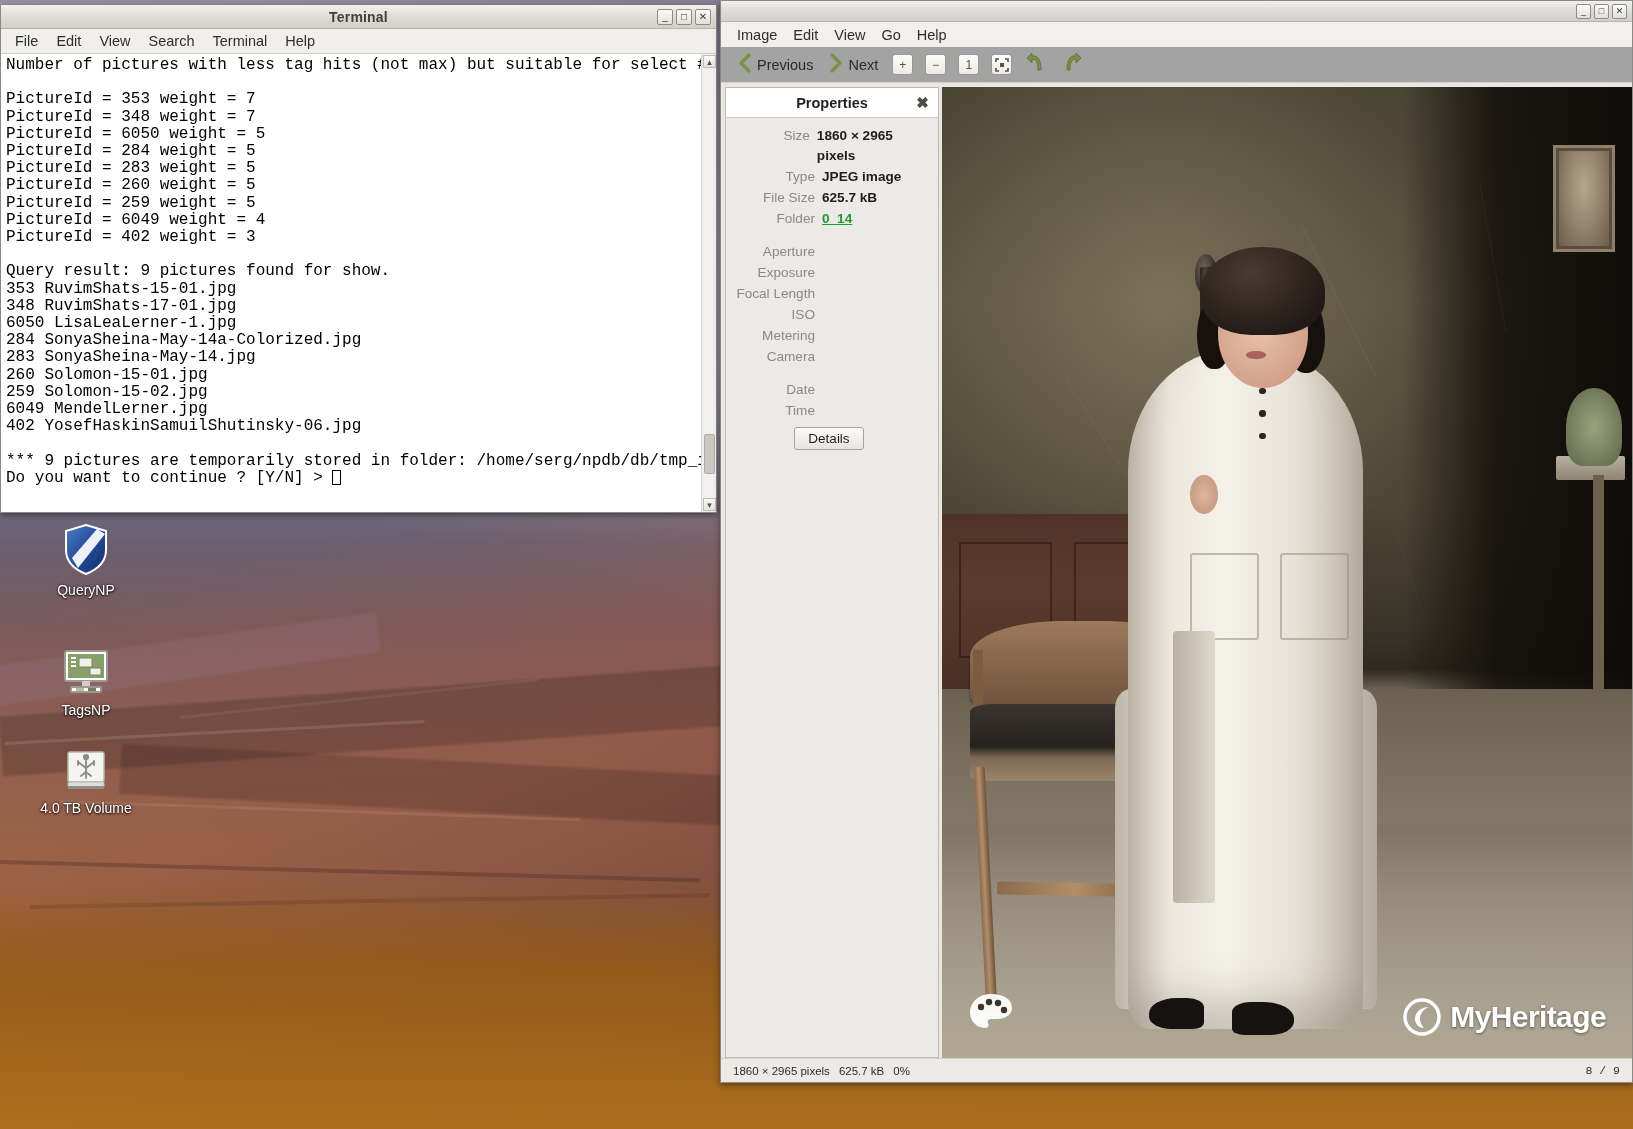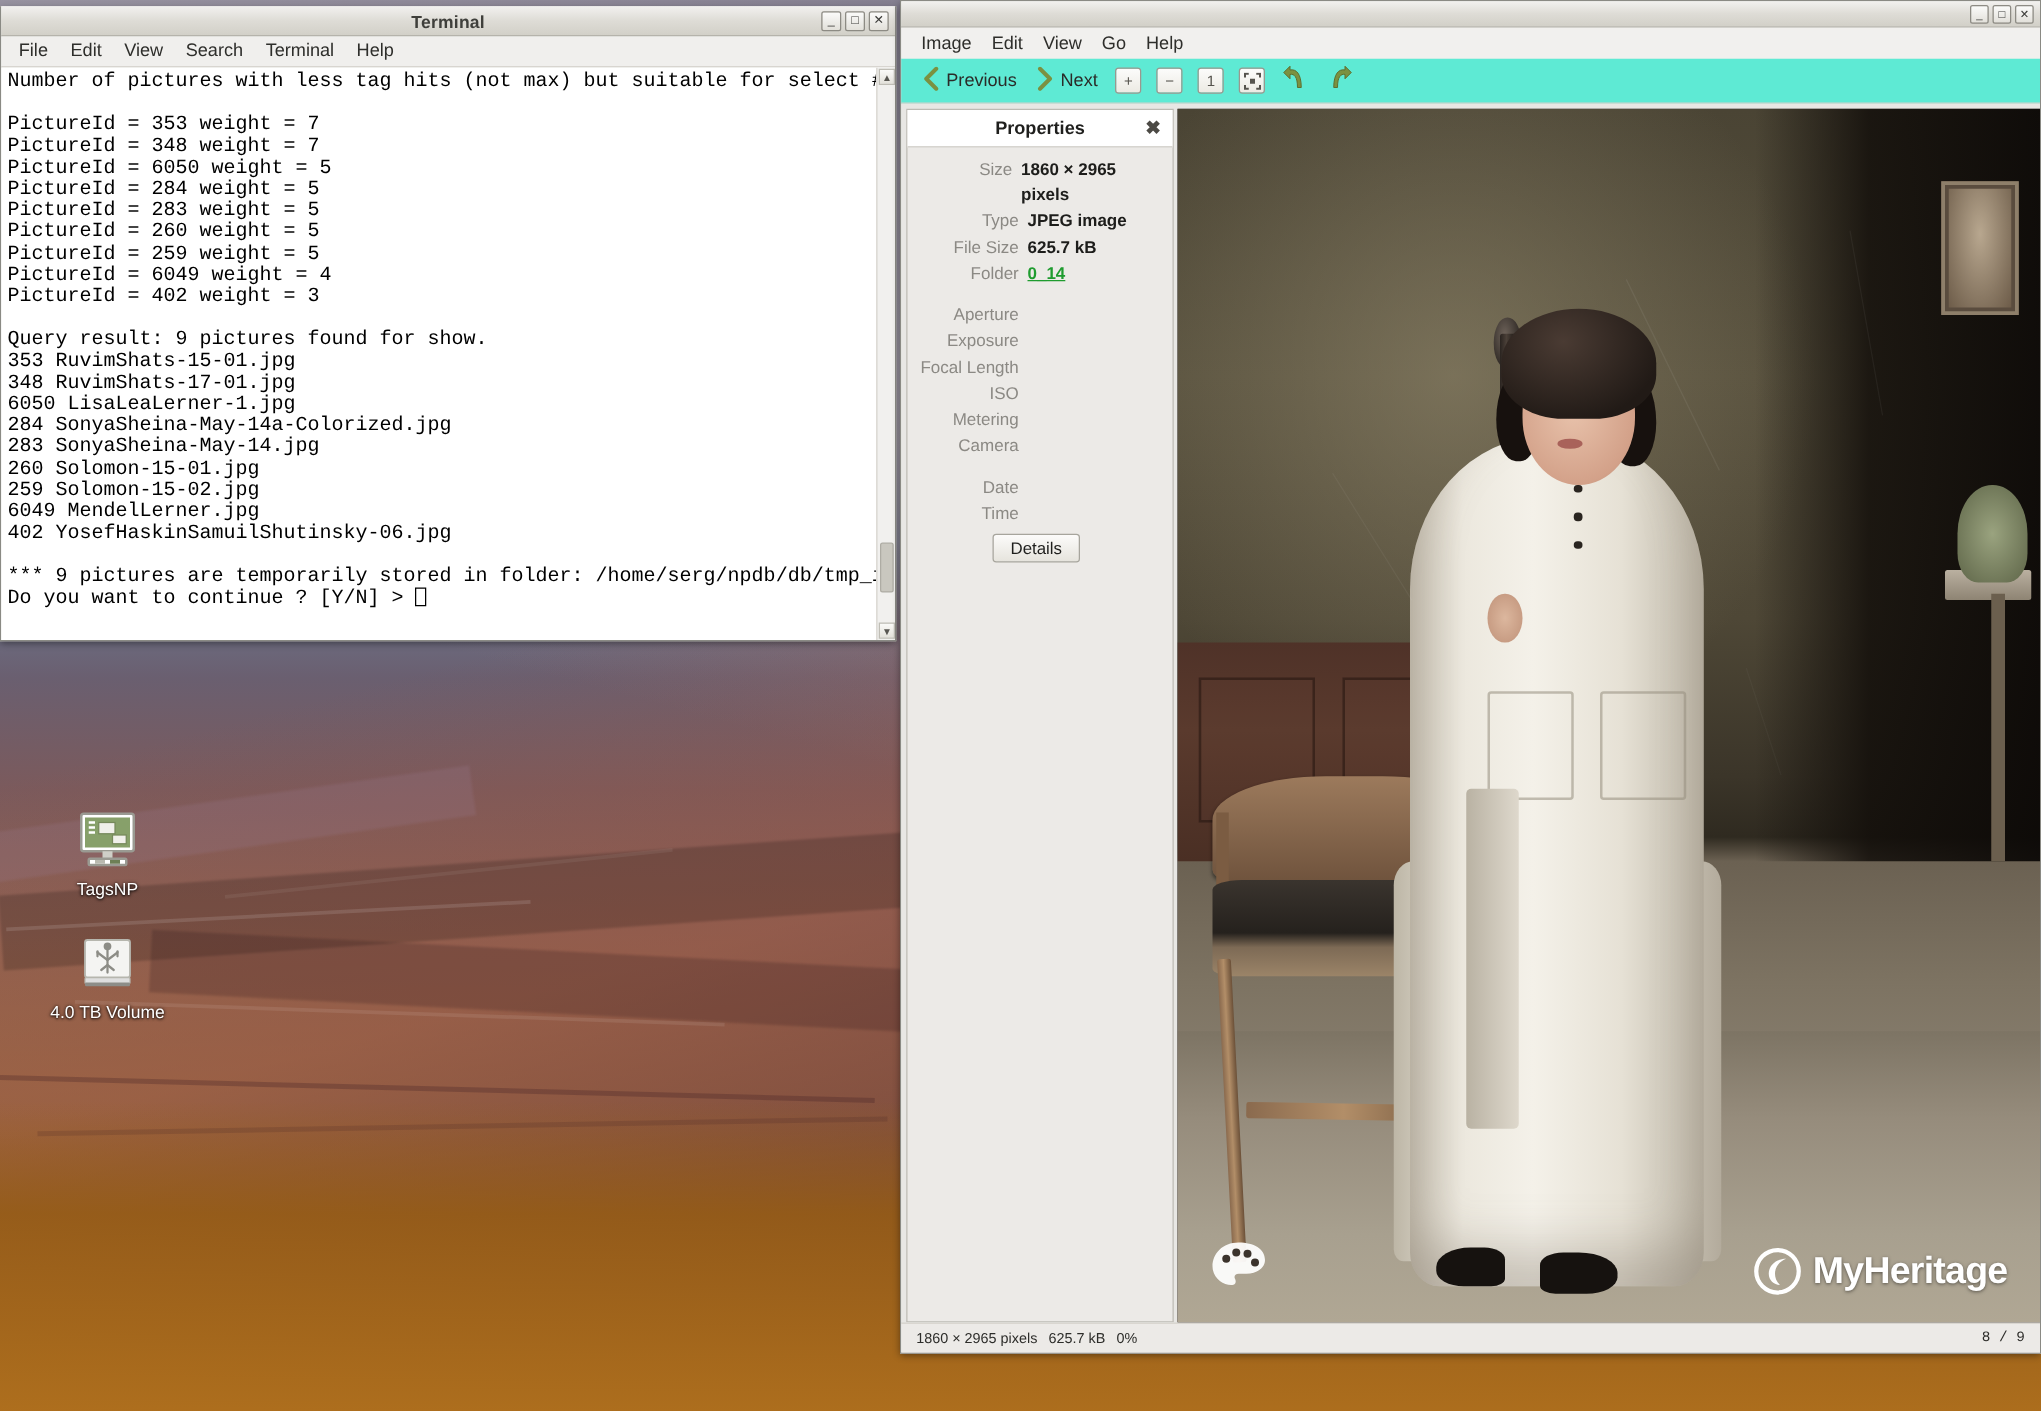--- a/index.html
+++ b/index.html
@@ -172,21 +172,21 @@
   #viewer-window .winbtn { width: 15px; height: 15px; line-height: 13px; font-size: 9px; }
 
   #viewer-menubar {
     height: 25px; background: #f1f0ee;
     display: flex; align-items: center; padding-left: 8px;
   }
   #viewer-menubar .mi { font-size: 14.5px; color: #2e2e2b; padding: 3px 8px; cursor: pointer; border-radius: 2px; }
 
   #viewer-toolbar {
     height: 36px;
-    background: #5eead4;
+    background: #a3a3a3;
     border-bottom: 1px solid #d4d2cb;
     display: flex; align-items: center;
     padding-left: 10px;
     gap: 2px;
   }
   .tb-item {
     display: flex; align-items: center; gap: 5px;
     padding: 3px 7px; border-radius: 3px; cursor: pointer;
     font-size: 14.5px; color: #2b2b28;
   }
@@ -379,20 +379,36 @@
     <div class="ridge" style="left:0;top:690px;width:760px;height:60px;transform:rotate(-4deg);"></div>
     <div class="ridge" style="left:120px;top:760px;width:620px;height:50px;transform:rotate(3deg);background:rgba(40,20,25,0.22);"></div>
     <div class="stripe" style="left:5px;top:742px;width:420px;transform:rotate(-3deg);"></div>
     <div class="stripe" style="left:60px;top:800px;width:520px;transform:rotate(2deg);opacity:.7;"></div>
     <div class="stripe" style="left:180px;top:716px;width:360px;transform:rotate(-6deg);opacity:.5;"></div>
     <div class="darkstripe" style="left:0px;top:860px;width:700px;transform:rotate(1.5deg);"></div>
     <div class="darkstripe" style="left:30px;top:905px;width:680px;transform:rotate(-1deg);opacity:.6;"></div>
     <div class="ridge" style="left:-20px;top:640px;width:400px;height:40px;transform:rotate(-8deg);background:rgba(150,120,140,0.25);"></div>
   </div>
 
+  <div class="desk-icon" style="left:26px; top:524px;">
+    <span class="glyph">
+      <svg width="44" height="52" viewBox="0 0 44 52">
+        <defs>
+          <linearGradient id="shg" x1="0" y1="0" x2="1" y2="1">
+            <stop offset="0%" stop-color="#4f7fc4"></stop>
+            <stop offset="50%" stop-color="#23499a"></stop>
+            <stop offset="100%" stop-color="#14306e"></stop>
+          </linearGradient>
+        </defs>
+        <path d="M22 1 L42 7 L42 26 Q42 42 22 50 Q2 42 2 26 L2 7 Z" fill="url(#shg)" stroke="#ffffff" stroke-width="2"></path>
+        <path d="M8 34 L33 5 L41 10 L14 44 Z" fill="#ffffff" opacity="0.92"></path>
+      </svg>
+    </span>
+    <span class="lbl">QueryNP</span>
+  </div>
 
   <div class="desk-icon" style="left:26px; top:648px;">
     <span class="glyph">
       <svg width="46" height="48" viewBox="0 0 46 48">
         <rect x="2" y="3" width="42" height="30" rx="2" fill="#ffffff" stroke="#9a9a92" stroke-width="2"></rect>
         <rect x="5" y="6" width="36" height="24" fill="#87a06a"></rect>
         <rect x="8" y="9" width="5" height="2" fill="#ffffff"></rect>
         <rect x="8" y="13" width="5" height="2" fill="#ffffff"></rect>
         <rect x="8" y="17" width="5" height="2" fill="#ffffff"></rect>
         <rect x="16" y="10" width="13" height="9" fill="#f0f0ea" stroke="#76895c"></rect>

